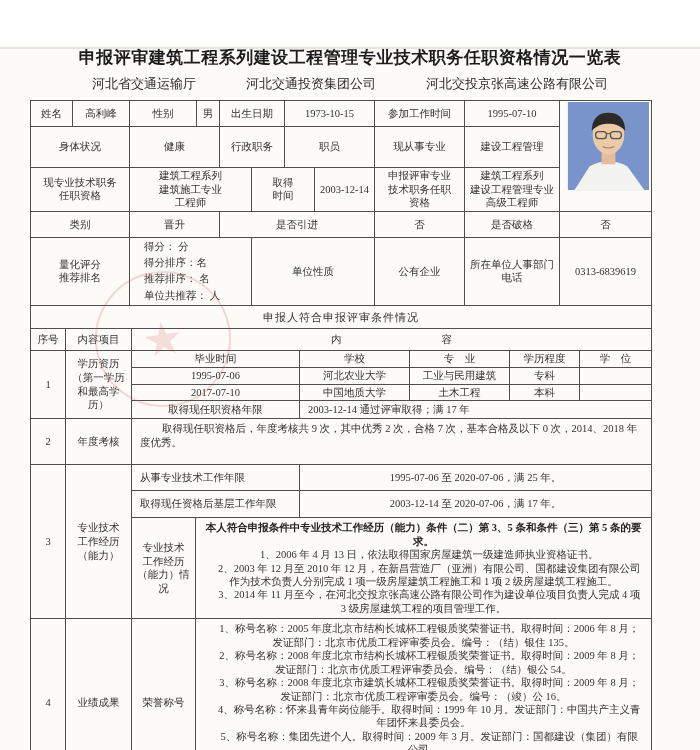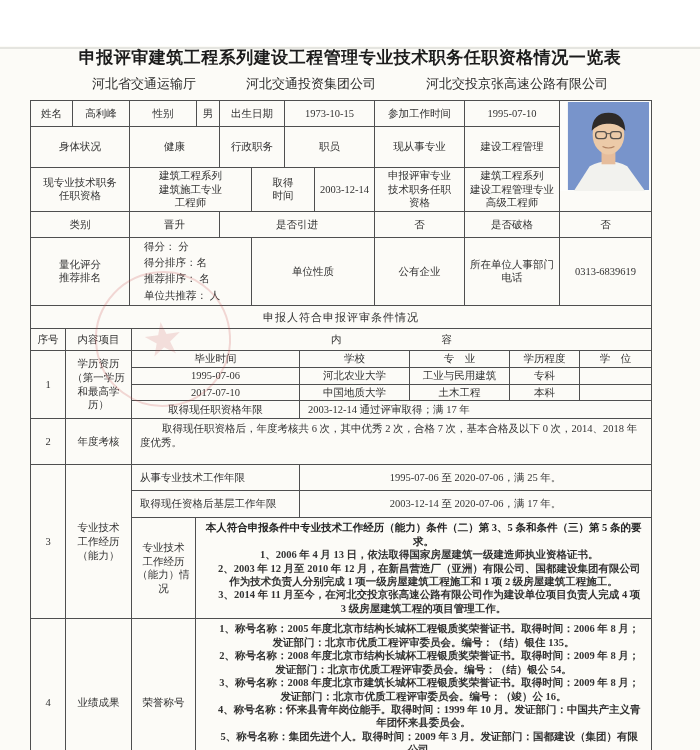--- a/index.html
+++ b/index.html
@@ -9,21 +9,21 @@
   .doc-title{margin:46px 0 6px 0;text-align:center;font-size:17px;font-weight:bold;
         letter-spacing:.5px;color:#1c1c1c;}
   .orgs{display:flex;justify-content:center;gap:50px;font-size:13px;color:#2a2a2a;margin-bottom:7px;}
   table{border-collapse:collapse;table-layout:fixed;margin-left:30px;width:622px;background:transparent;}
   .t2{margin-top:-1px;}
   td{border:1px solid #4f4f4f;text-align:center;vertical-align:middle;
      font-size:10.5px;line-height:1.3;padding:1px 3px;word-break:break-all;}
   .pre{white-space:pre-line;}
   .sec{font-size:11px;letter-spacing:1px;}
   .txt{text-align:center;vertical-align:top;padding:3px 8px;word-break:break-all;}
-  .txt p{margin:0;text-indent:1.1em;line-height:1.28;font-weight:bold;}
+  .txt p{margin:0;text-indent:1.1em;line-height:1.28;}
   .txt p.lead{font-weight:bold;text-indent:0;color:#222;}
   .annual{text-align:left;vertical-align:top;padding:3px 8px;}
   .annual p{margin:0;text-indent:2.1em;line-height:1.35;}
   .nei-rong{display:flex;justify-content:center;gap:100px;}
   .score-cell{text-align:left;padding-left:14px;line-height:1.55;}
   .photo-cell{padding:0;vertical-align:top;}
   .photo{width:100%;height:100%;display:block;}
   .stamp{position:absolute;left:95px;top:225px;width:132px;height:132px;border-radius:50%;
          border:2px solid rgba(199,72,72,.20);pointer-events:none;z-index:6;
          display:flex;align-items:center;justify-content:center;transform:rotate(-8deg);}
@@ -184,21 +184,21 @@
       <td></td>
     </tr>
     <tr style="height:18px">
       <td colspan="2">取得现任职资格年限</td>
       <td colspan="4" style="text-align:left;padding-left:8px">2003-12-14 通过评审取得；满 17 年</td>
     </tr>
     <tr style="height:46px">
       <td>2</td>
       <td>年度考核</td>
       <td colspan="6" class="annual">
-        <p>取得现任职资格后，年度考核共 6 次，其中优秀 2 次，合格 7 次，基本合格及以下 0 次，2014、2018 年度优秀。</p>
+        <p>取得现任职资格后，年度考核共 9 次，其中优秀 2 次，合格 7 次，基本合格及以下 0 次，2014、2018 年度优秀。</p>
       </td>
     </tr>
     <tr style="height:26px">
       <td rowspan="3">3</td>
       <td rowspan="3" class="pre">专业技术
 工作经历
 （能力）</td>
       <td colspan="2" style="text-align:left;padding-left:8px">从事专业技术工作年限</td>
       <td colspan="4">1995-07-06 至 2020-07-06，满 25 年。</td>
     </tr>

